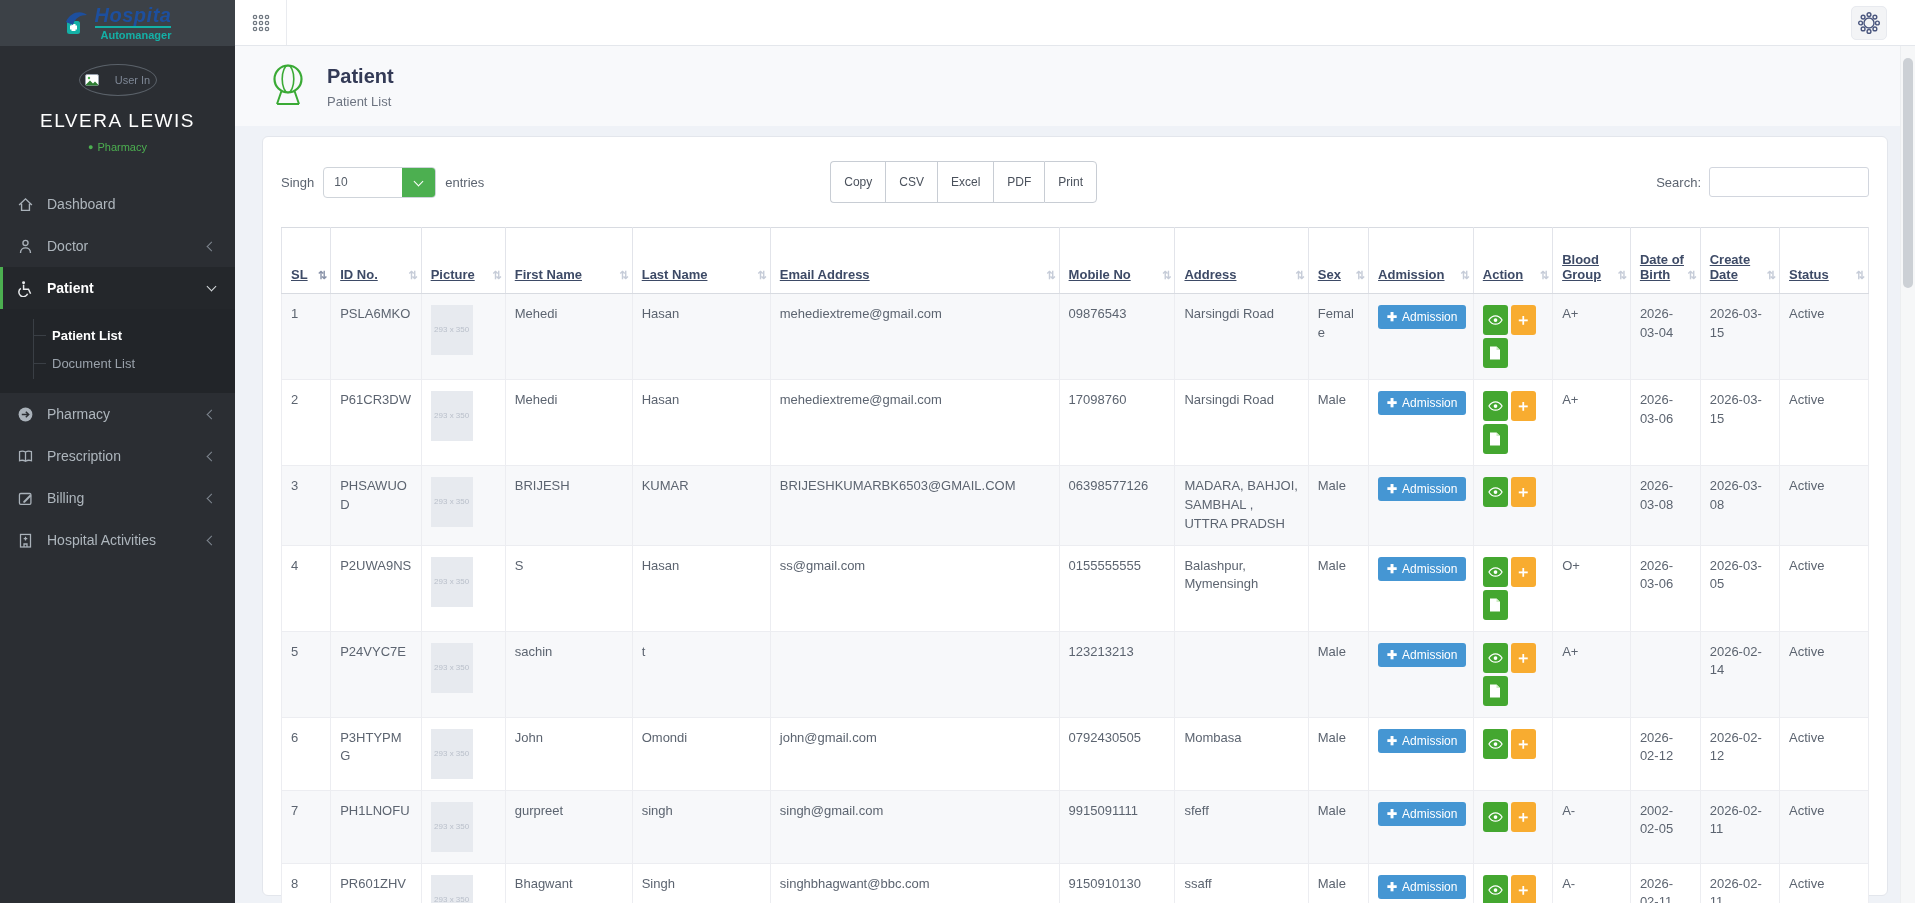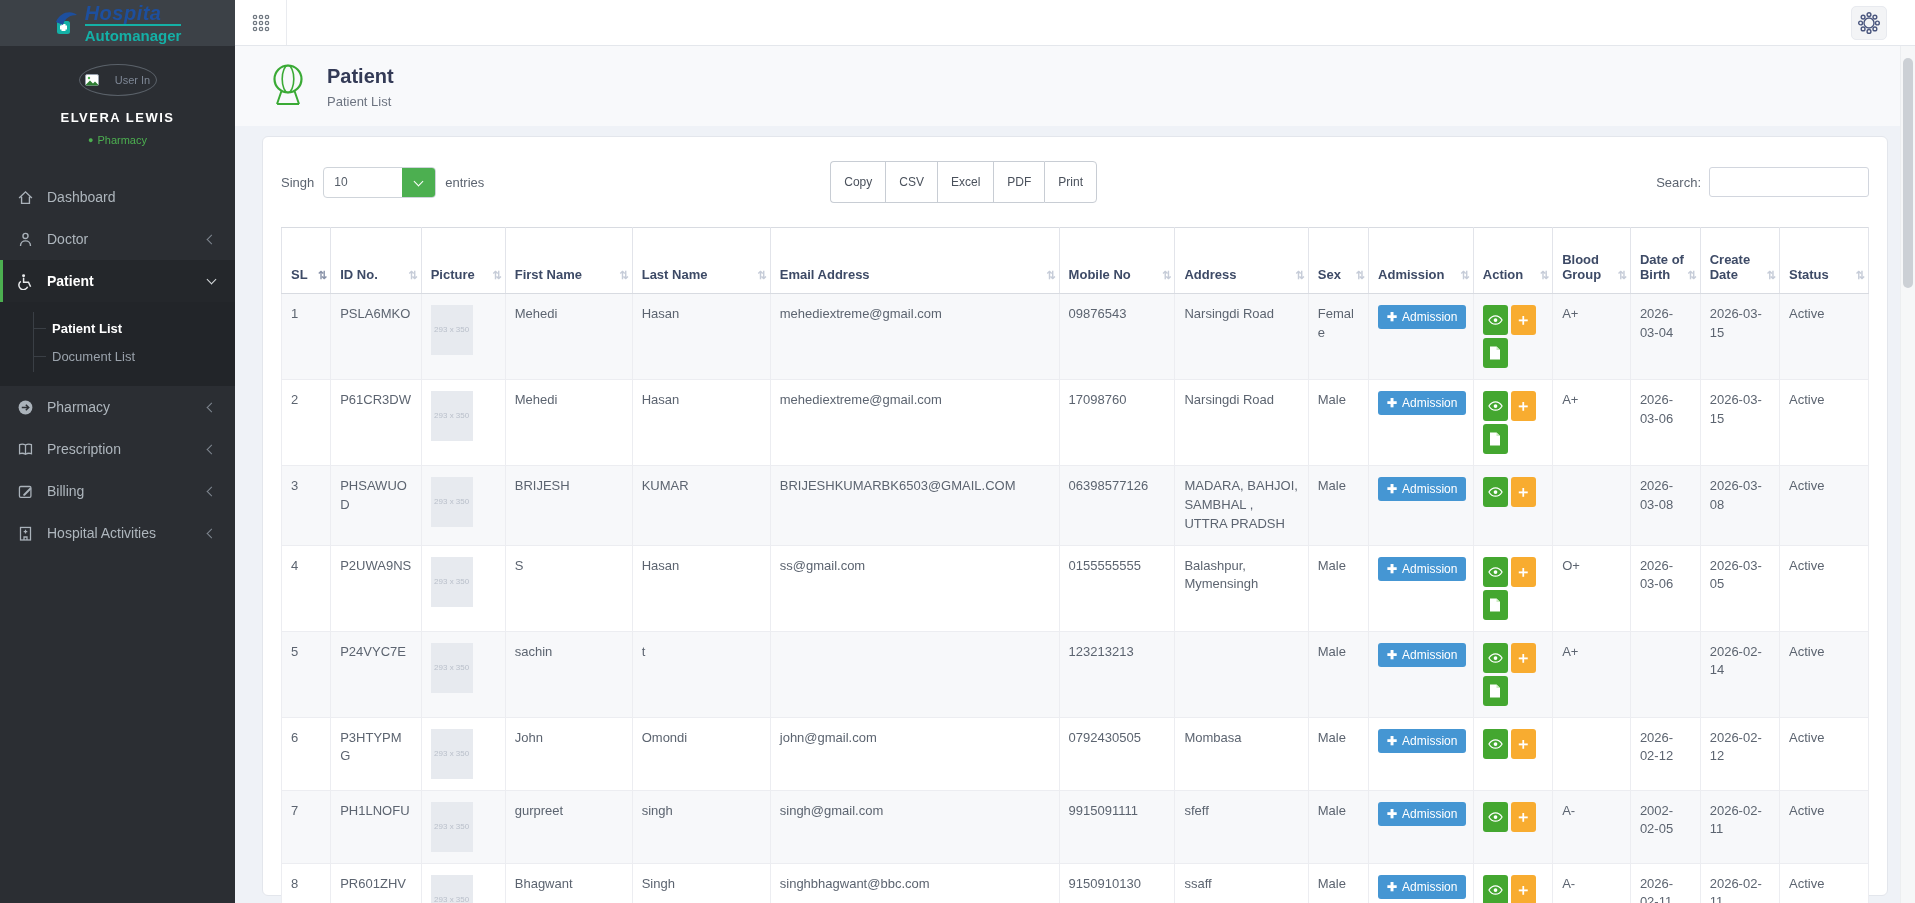--- a/index.html
+++ b/index.html
@@ -5,25 +5,25 @@
   * { box-sizing: border-box; margin: 0; padding: 0; }
   html,body { width:1915px; height:903px; overflow:hidden; }
   body { font-family:"Liberation Sans", sans-serif; background:#eff2f7; font-size:13px; color:#5c6470; }
   .app { display:flex; width:1915px; height:903px; }
 
   
   .sidebar { width:235px; flex-shrink:0; background:#2b2e33; height:903px; position:relative; z-index:3; }
   .logo-area { height:46px; background:#3c4147; display:flex; align-items:center; justify-content:center; gap:7px; }
   .logo-text { display:flex; flex-direction:column; line-height:1; }
   .brand-name { font-size:20px; font-weight:bold; font-style:italic; color:#1d4f9e; letter-spacing:.5px; }
-  .brand-tagline { font-size:15px; color:#14b0a6; border-top:2px solid #14b0a6; padding-top:2px; margin-top:1px; text-align:right; font-weight:bold; }
+  .brand-tagline { font-size:11px; color:#14b0a6; border-top:2px solid #14b0a6; padding-top:2px; margin-top:1px; text-align:right; font-weight:bold; }
   .user-panel { text-align:center; padding:18px 0 16px; }
   .avatar-oval { width:78px; height:32px; border:1px solid #5a6169; border-radius:50%; margin:0 auto; display:flex; align-items:center; justify-content:center; gap:16px; }
   .avatar-alt { font-size:11px; color:#7e8795; }
-  .user-name { margin-top:14px; color:#ffffff; font-weight:bold; font-size:13px; letter-spacing:1.5px; }
+  .user-name { margin-top:14px; color:#ffffff; font-weight:normal; font-size:19px; letter-spacing:1.5px; }
   .user-role { margin-top:9px; font-size:11px; color:#4caf50; }
   .user-role .dot { font-size:9px; vertical-align:1px; margin-right:4px; }
   .nav { margin-top:14px; }
   .nav-item { display:flex; align-items:center; height:42px; padding:0 20px 0 14px; color:#aeb6bd; font-size:14px; cursor:pointer; border-left:3px solid transparent; }
   .nav-item .nav-icon { width:17px; height:17px; margin-right:13px; flex-shrink:0; }
   .nav-item.active { color:#ffffff; background:#24272b; border-left-color:#4caf50; font-weight:bold; }
   .chev { width:7px; height:7px; border-right:1.5px solid #7f8790; border-bottom:1.5px solid #7f8790; margin-left:auto; }
   .chev.left { transform:rotate(135deg); }
   .chev.down { transform:rotate(45deg); border-color:#d7dbde; margin-top:-3px; }
   .submenu { background:#222529; padding:12px 0 16px; position:relative; }
@@ -54,21 +54,21 @@
   .entries-caret .chev { border-color:#ffffff; margin:0 0 2px; transform:rotate(45deg); }
   .export-group { display:flex; margin-left:346px; }
   .export-btn { height:42px; padding:12px 13px; background:#ffffff; border:1px solid #c8cdd4; border-right:none; font-size:12px; color:#4a515c; font-family:inherit; cursor:pointer; }
   .export-btn:first-child { border-radius:4px 0 0 4px; }
   .export-btn:last-child { border-right:1px solid #c8cdd4; border-radius:0 4px 4px 0; }
   .search-group { margin-left:auto; display:flex; align-items:center; gap:8px; font-size:13px; color:#5c6470; }
   .search-input { width:160px; height:30px; border:1px solid #d2d6de; border-radius:3px; padding:0 8px; font-size:13px; font-family:inherit; outline:none; }
 
   
   table.ptable { width:100%; border-collapse:collapse; table-layout:fixed; margin-top:24px; }
-  .ptable th { border:1px solid #e2e4ea; border-top:1px solid #d8dbe1; border-bottom:1px solid #d8dbe1; vertical-align:bottom; text-align:left; padding:9px 9px 11px; font-size:13px; color:#3d4a66; font-weight:bold; position:relative; height:66px; cursor:pointer; }
+  .ptable th { border:1px solid #e2e4ea; border-top:1px solid #d8dbe1; border-bottom:1px solid #d8dbe1; vertical-align:bottom; text-align:left; padding:9px 9px 11px; font-size:13px; color:#3d4a66; font-weight:bold; position:relative; height:66px; cursor:pointer;text-decoration:underline; }
   .ptable th .sort-icon { position:absolute; right:5px; bottom:11px; font-size:11px; color:#c6ccd8; letter-spacing:-2px; }
   .ptable th.sorted .sort-icon { color:#8892a8; }
   .ptable td { border:1px solid #ecedf1; padding:11px 9px; font-size:13px; color:#5c6470; vertical-align:top; line-height:1.45; word-wrap:break-word; }
   .ptable tr.odd td { background:#f7f8fa; }
   .ptable tr.even td { background:#ffffff; }
   .ptable th:nth-child(1){width:3.1%} .ptable th:nth-child(2){width:5.7%}
   .ptable th:nth-child(3){width:5.3%} .ptable th:nth-child(4){width:8.0%}
   .ptable th:nth-child(5){width:8.7%} .ptable th:nth-child(6){width:18.2%}
   .ptable th:nth-child(7){width:7.3%} .ptable th:nth-child(8){width:8.4%}
   .ptable th:nth-child(9){width:3.8%} .ptable th:nth-child(10){width:6.6%}

